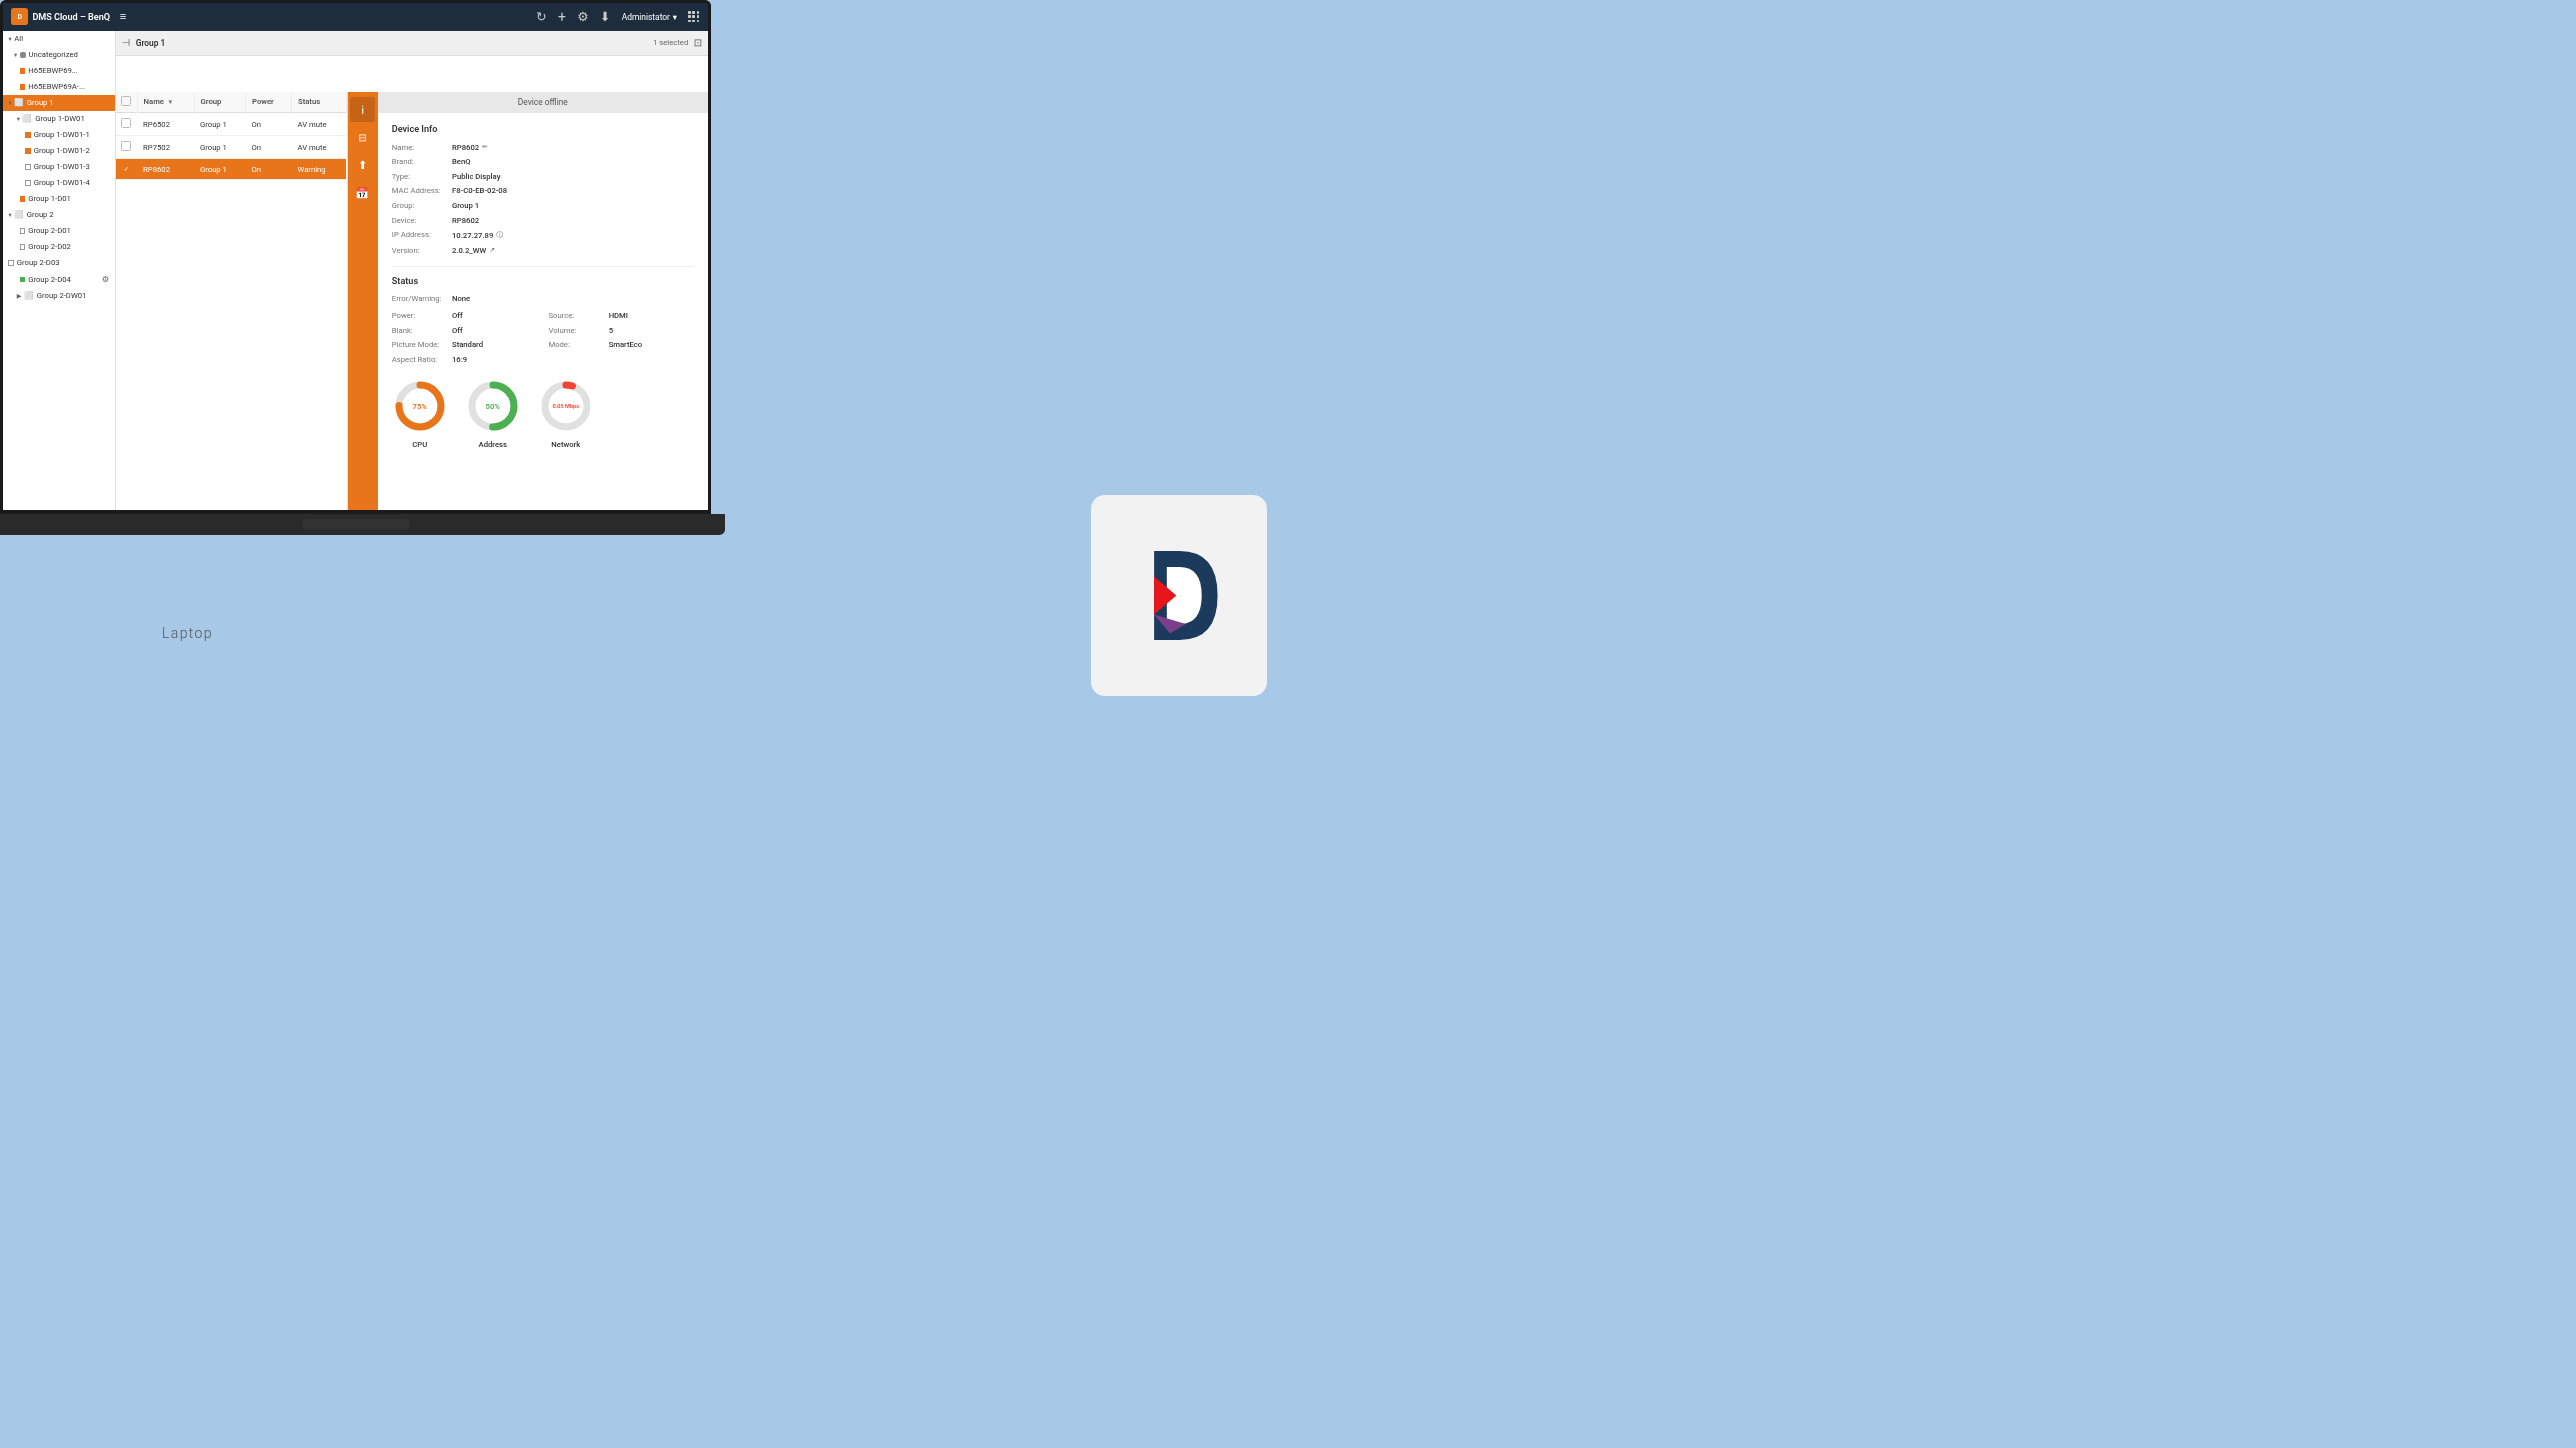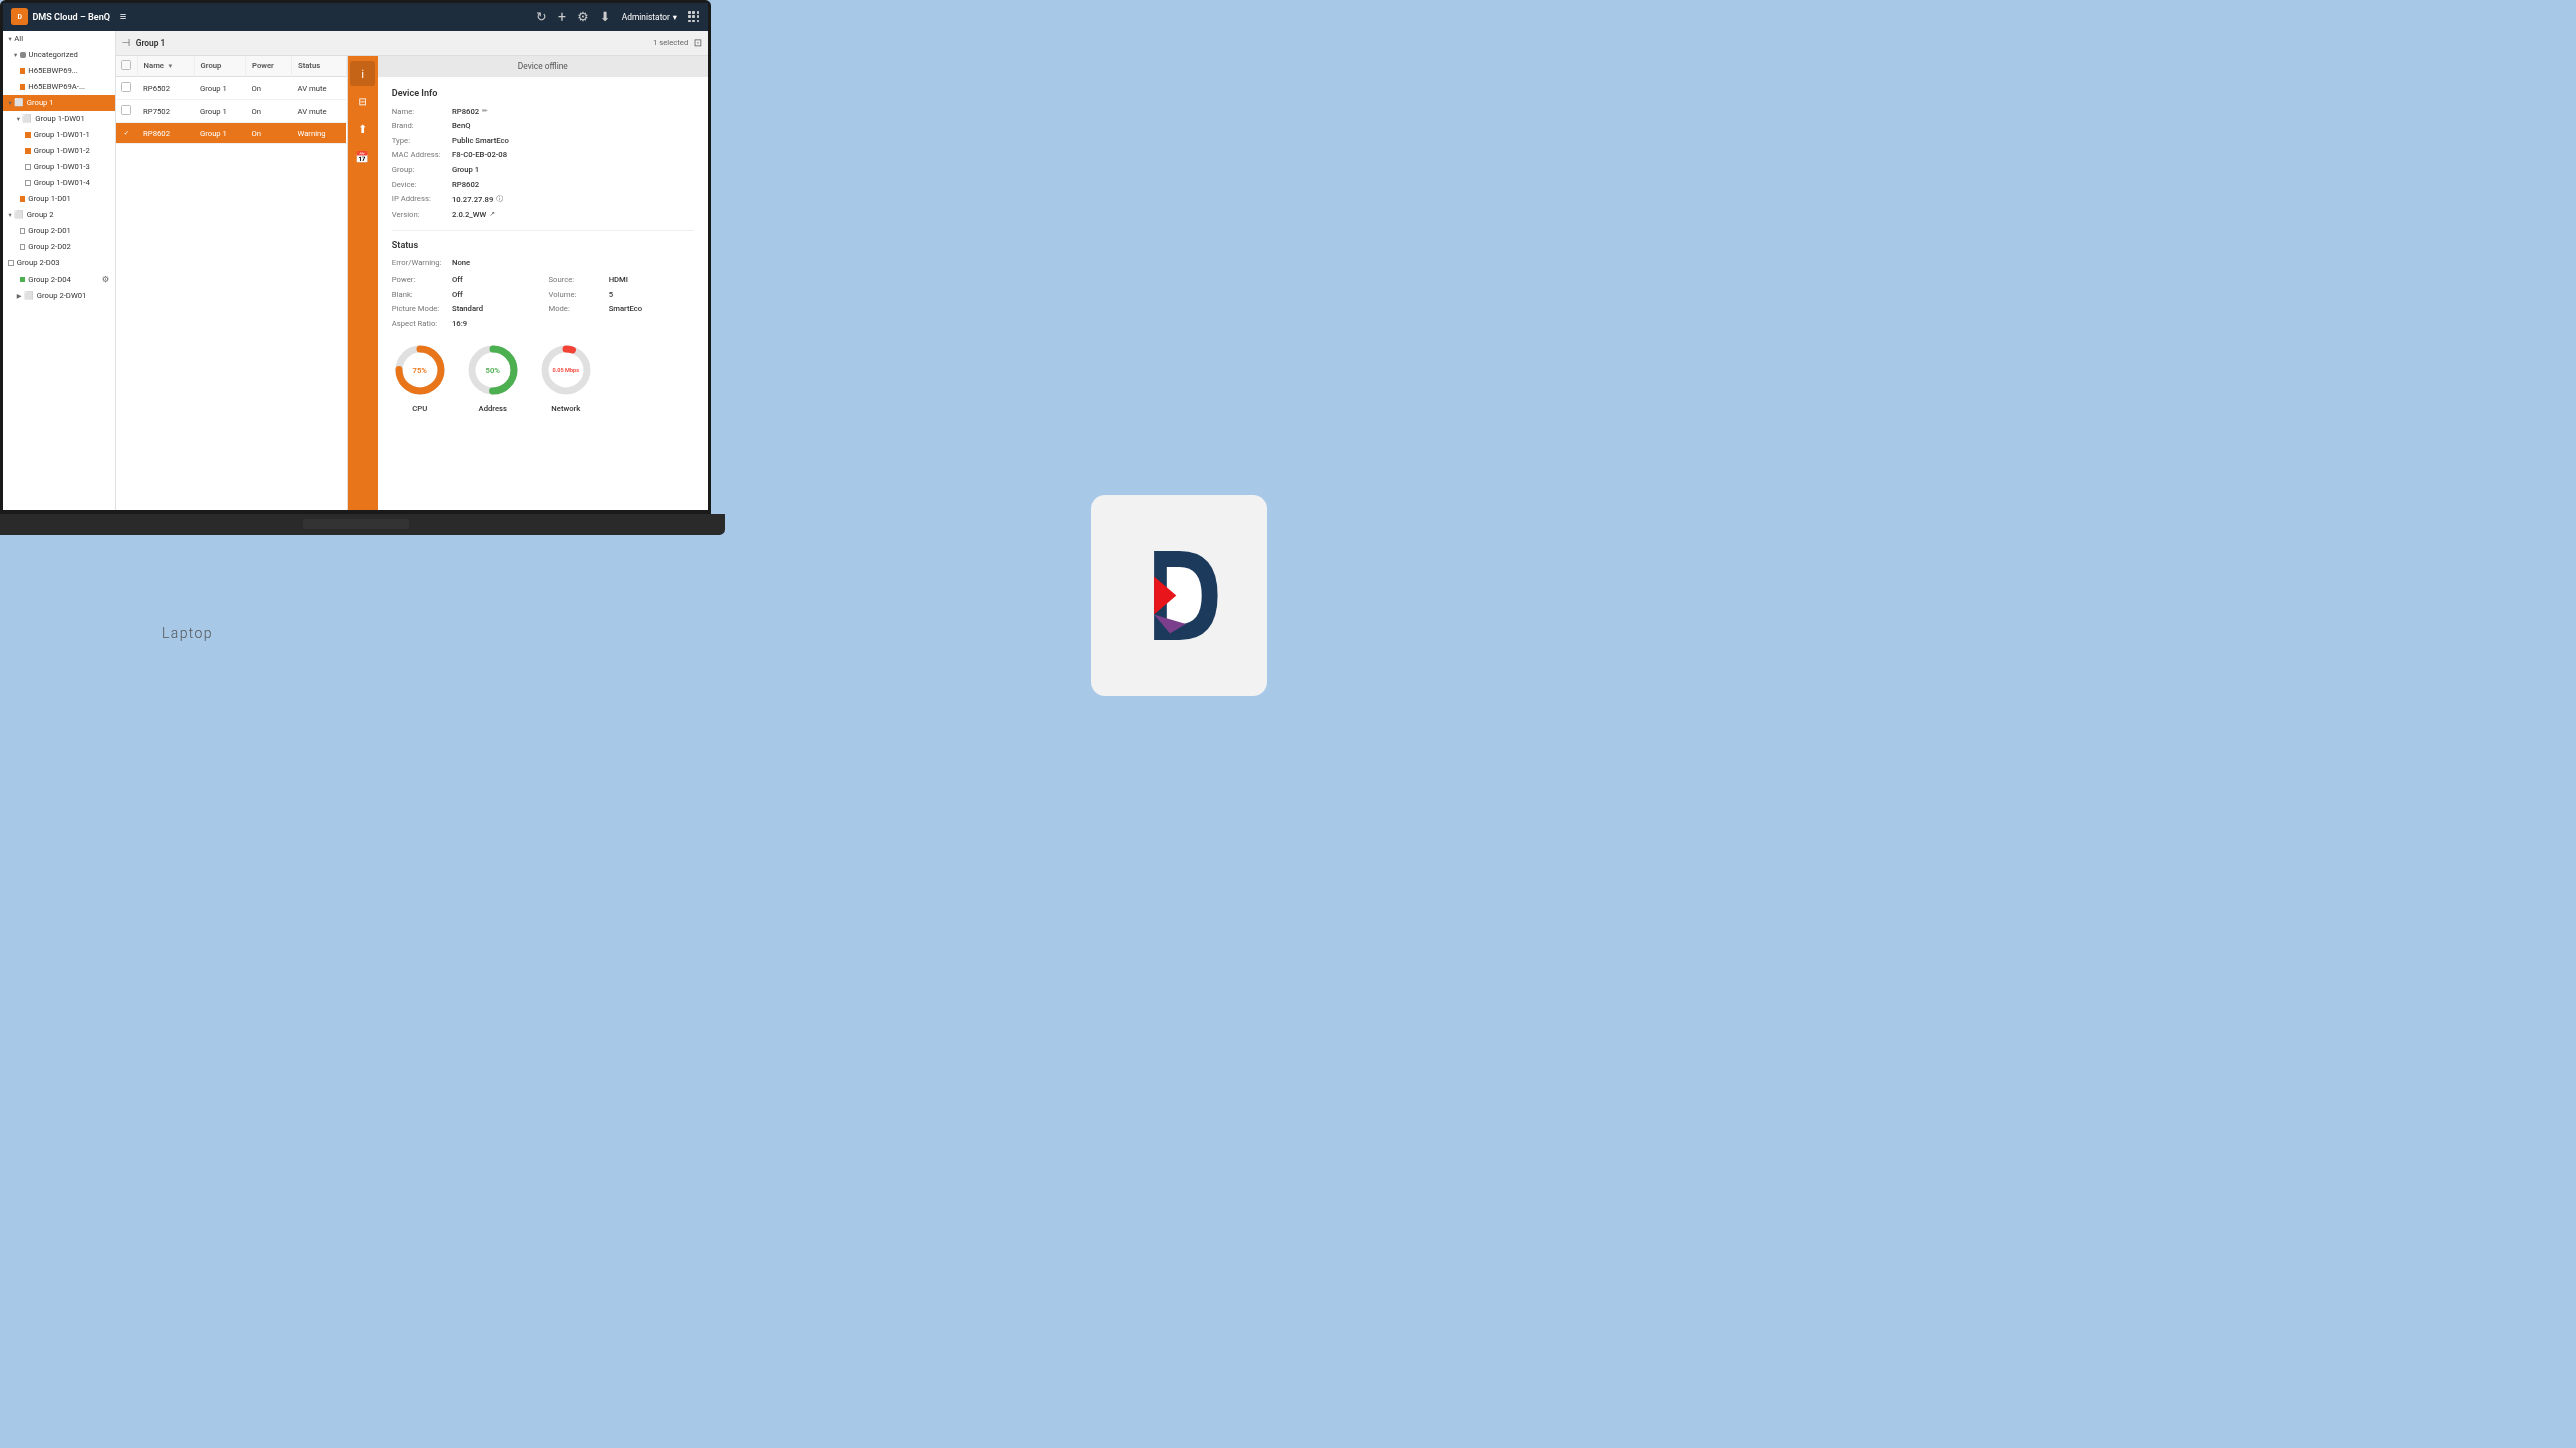--- a/index.html
+++ b/index.html
@@ -171,20 +171,21 @@
     .device-table tr.selected-row td { color: white; }
     .device-table .cb { width: 17px; }
     .status-avmute { color: #555; }
     .sort-icon { font-size: 6.3px; color: #777; margin-left: 1.4px; }
 
     
     .right-panel-wrapper {
       display: flex;
       flex: 1;
       overflow: hidden;
+      margin-top: 36px;
     }
 
     .list-panel {
       width: 232px;
       flex-shrink: 0;
       border-right: 0.7px solid #ddd;
       overflow-y: auto;
       display: flex;
       flex-direction: column;
     }
@@ -609,21 +610,21 @@
                       RP8602
                       <span class="edit-icon">✏</span>
                     </span>
                   </div>
                   <div class="detail-field" style="margin-bottom:5.6px">
                     <span class="detail-label">Brand:</span>
                     <span class="detail-value">BenQ</span>
                   </div>
                   <div class="detail-field" style="margin-bottom:5.6px">
                     <span class="detail-label">Type:</span>
-                    <span class="detail-value">Public SmartEco</span>
+                    <span class="detail-value">Public Display</span>
                   </div>
                   <div class="detail-field">
                     <span class="detail-label">MAC Address:</span>
                     <span class="detail-value">F8-C0-EB-02-08</span>
                   </div>
                 </div>
 
                 <div>
                   <div class="detail-field" style="margin-bottom:5.6px">
                     <span class="detail-label">Group:</span>

